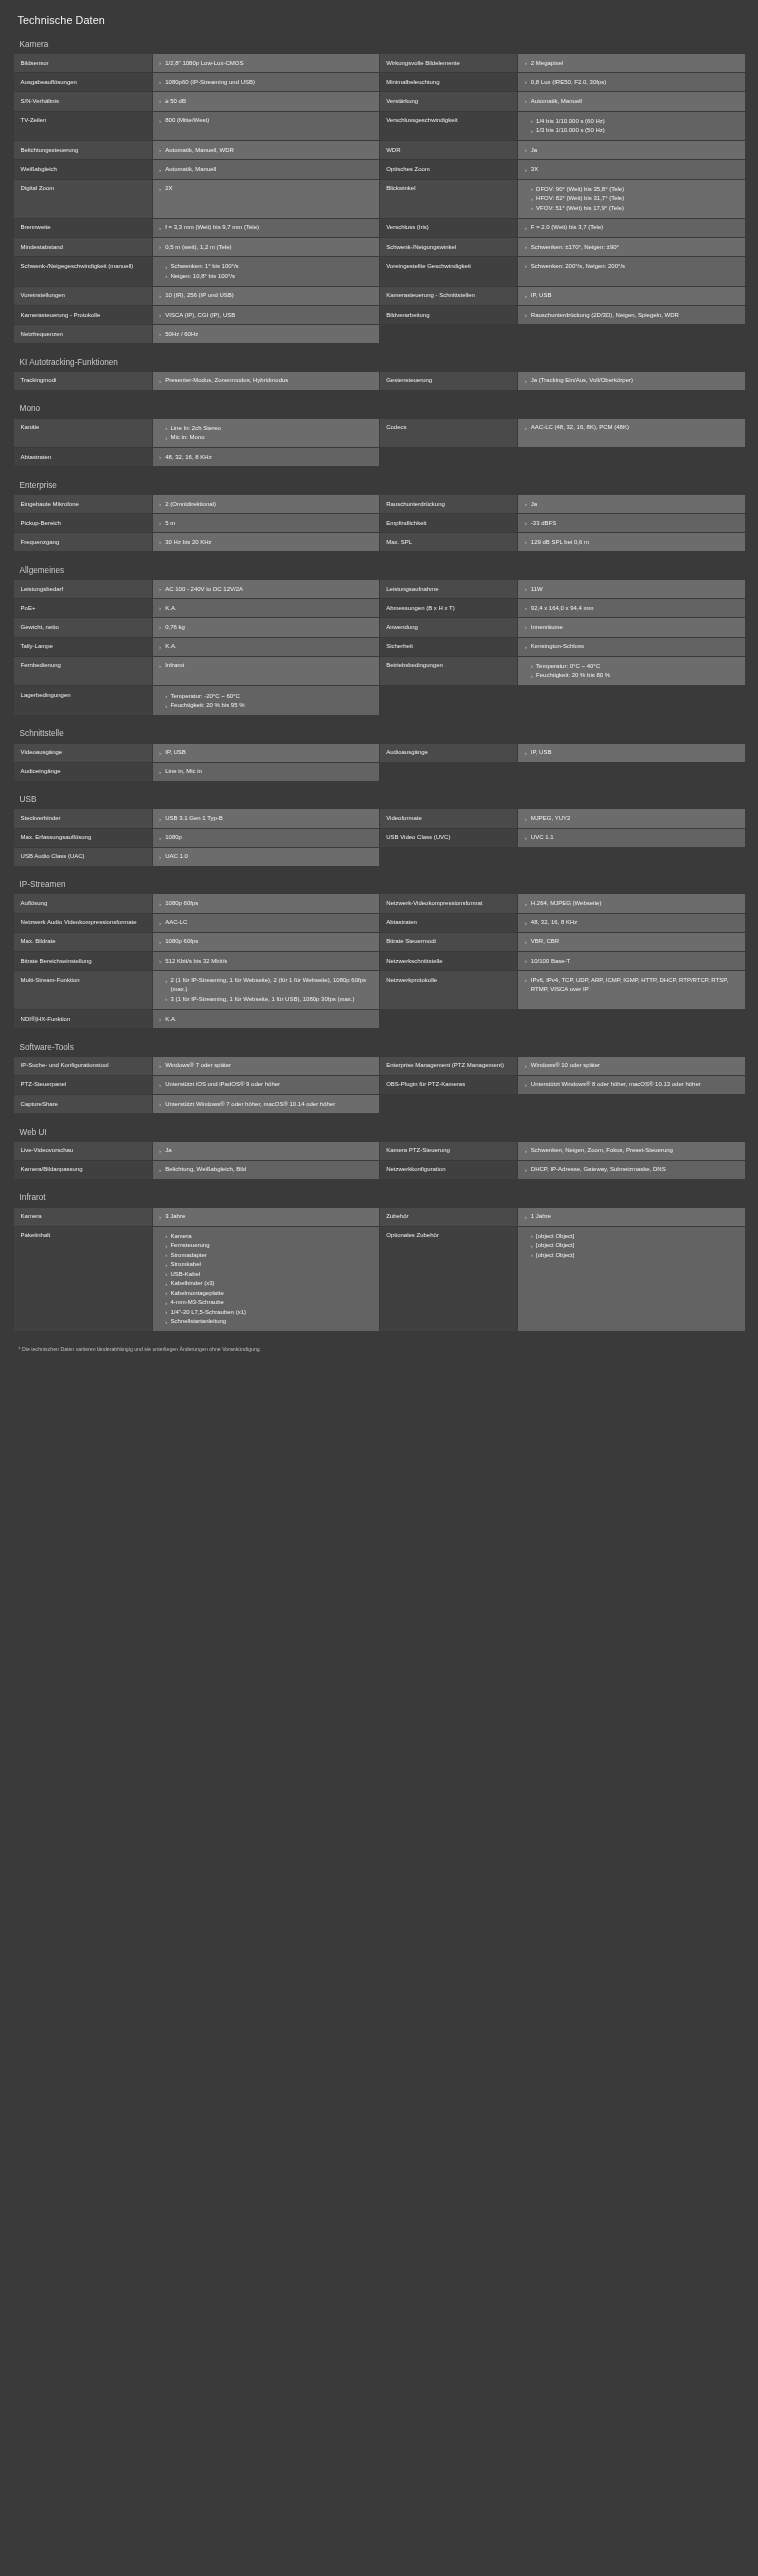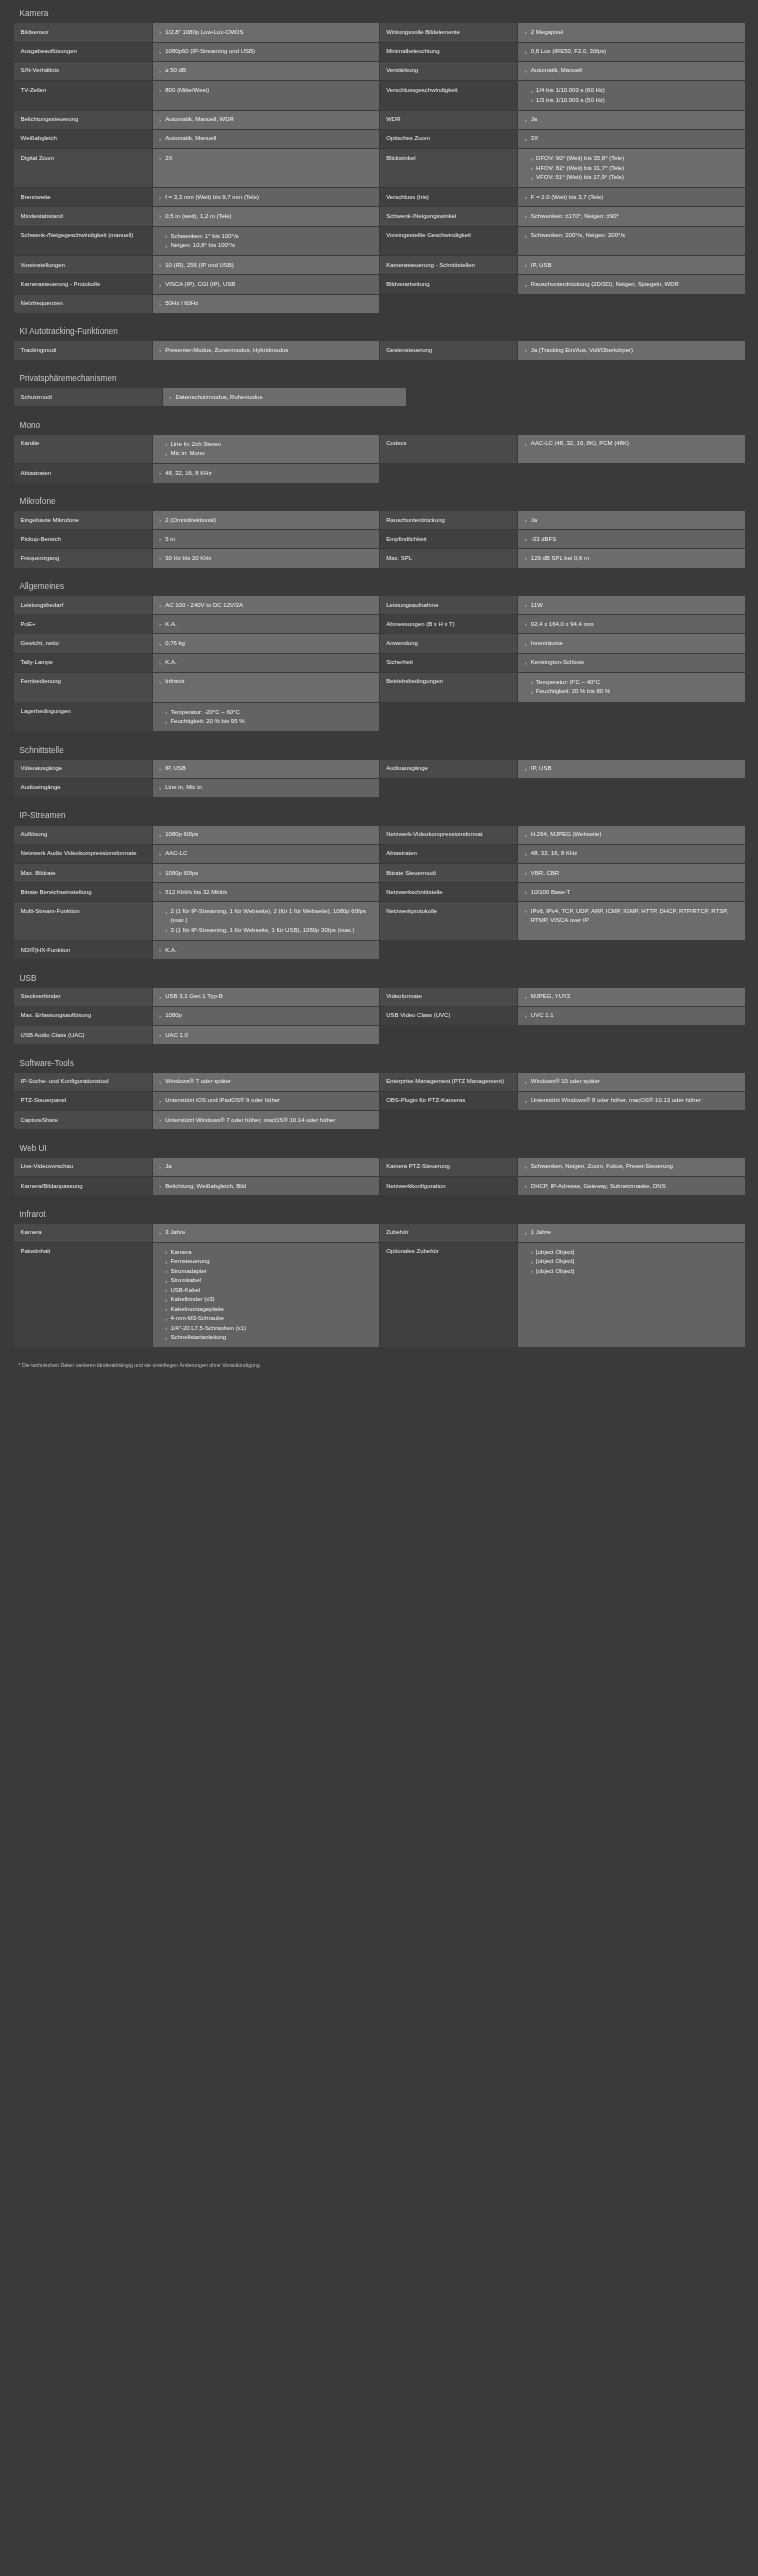--- a/index.html
+++ b/index.html
@@ -87,20 +87,21 @@
   .footnote{
     font-size:5.2px;
     color:#bdbdbd;
     margin:13.4px 0 0 5.2px;
   }
 </style>
 </head>
 <body>
 
 <div class="page">
+  <h1 class="page-title">Technische Daten</h1>
 
   <div id="sections-root">
       <div class="section">
         <div class="section-title">Kamera</div>
         <table class="spec">
           <tbody>
             <tr>
               <td class="lbl">Bildsensor</td>
               <td class="val">
                 <div class="single">1/2,8" 1080p Low-Lux-CMOS</div>
@@ -252,35 +253,20 @@
               </td>
               <td class="lbl">Gestensteuerung</td>
               <td class="val">
                 <div class="single">Ja (Tracking Ein/Aus, Voll/Oberkörper)</div>
               </td>
             </tr>
           </tbody>
         </table>
       </div>
       <div class="section">
-        <div class="section-title">Privatsphäremechanismen</div>
-        <table class="spec">
-          <tbody>
-            <tr>
-              <td class="lbl">Schutzmodi</td>
-              <td class="val">
-                <div class="single">Datenschutzmodus, Ruhemodus</div>
-              </td>
-              <td class="empty"></td>
-              <td class="empty"></td>
-            </tr>
-          </tbody>
-        </table>
-      </div>
-      <div class="section">
         <div class="section-title">Mono</div>
         <table class="spec">
           <tbody>
             <tr>
               <td class="lbl">Kanäle</td>
               <td class="val">
                 <ul class="vlist">
                   <li>Line In: 2ch Stereo</li>
                   <li>Mic in: Mono</li>
                 </ul>
@@ -295,21 +281,21 @@
               <td class="val">
                 <div class="single">48, 32, 16, 8 KHz</div>
               </td>
               <td class="empty"></td>
               <td class="empty"></td>
             </tr>
           </tbody>
         </table>
       </div>
       <div class="section">
-        <div class="section-title">Mikrofone</div>
+        <div class="section-title">Enterprise</div>
         <table class="spec">
           <tbody>
             <tr>
               <td class="lbl">Eingebaute Mikrofone</td>
               <td class="val">
                 <div class="single">2 (Omnidirektional)</div>
               </td>
               <td class="lbl">Rauschunterdrückung</td>
               <td class="val">
                 <div class="single">Ja</div>
@@ -428,20 +414,55 @@
               <td class="val">
                 <div class="single">Line in, Mic in</div>
               </td>
               <td class="empty"></td>
               <td class="empty"></td>
             </tr>
           </tbody>
         </table>
       </div>
       <div class="section">
+        <div class="section-title">USB</div>
+        <table class="spec">
+          <tbody>
+            <tr>
+              <td class="lbl">Steckverbinder</td>
+              <td class="val">
+                <div class="single">USB 3.1 Gen 1 Typ-B</div>
+              </td>
+              <td class="lbl">Videoformate</td>
+              <td class="val">
+                <div class="single">MJPEG, YUY2</div>
+              </td>
+            </tr>
+            <tr class="alt">
+              <td class="lbl">Max. Erfassungsauflösung</td>
+              <td class="val">
+                <div class="single">1080p</div>
+              </td>
+              <td class="lbl">USB Video Class (UVC)</td>
+              <td class="val">
+                <div class="single">UVC 1.1</div>
+              </td>
+            </tr>
+            <tr>
+              <td class="lbl">USB Audio Class (UAC)</td>
+              <td class="val">
+                <div class="single">UAC 1.0</div>
+              </td>
+              <td class="empty"></td>
+              <td class="empty"></td>
+            </tr>
+          </tbody>
+        </table>
+      </div>
+      <div class="section">
         <div class="section-title">IP-Streamen</div>
         <table class="spec">
           <tbody>
             <tr>
               <td class="lbl">Auflösung</td>
               <td class="val">
                 <div class="single">1080p 60fps</div>
               </td>
               <td class="lbl">Netzwerk-Videokompressionsformat</td>
               <td class="val">
@@ -488,55 +509,20 @@
               </td>
               <td class="lbl">Netzwerkprotokolle</td>
               <td class="val">
                 <div class="single">IPv6, IPv4, TCP, UDP, ARP, ICMP, IGMP, HTTP, DHCP, RTP/RTCP, RTSP, RTMP, VISCA over IP</div>
               </td>
             </tr>
             <tr class="alt">
               <td class="lbl">NDI®|HX-Funktion</td>
               <td class="val">
                 <div class="single">K.A.</div>
-              </td>
-              <td class="empty"></td>
-              <td class="empty"></td>
-            </tr>
-          </tbody>
-        </table>
-      </div>
-      <div class="section">
-        <div class="section-title">USB</div>
-        <table class="spec">
-          <tbody>
-            <tr>
-              <td class="lbl">Steckverbinder</td>
-              <td class="val">
-                <div class="single">USB 3.1 Gen 1 Typ-B</div>
-              </td>
-              <td class="lbl">Videoformate</td>
-              <td class="val">
-                <div class="single">MJPEG, YUY2</div>
-              </td>
-            </tr>
-            <tr class="alt">
-              <td class="lbl">Max. Erfassungsauflösung</td>
-              <td class="val">
-                <div class="single">1080p</div>
-              </td>
-              <td class="lbl">USB Video Class (UVC)</td>
-              <td class="val">
-                <div class="single">UVC 1.1</div>
-              </td>
-            </tr>
-            <tr>
-              <td class="lbl">USB Audio Class (UAC)</td>
-              <td class="val">
-                <div class="single">UAC 1.0</div>
               </td>
               <td class="empty"></td>
               <td class="empty"></td>
             </tr>
           </tbody>
         </table>
       </div>
       <div class="section">
         <div class="section-title">Software-Tools</div>
         <table class="spec">

